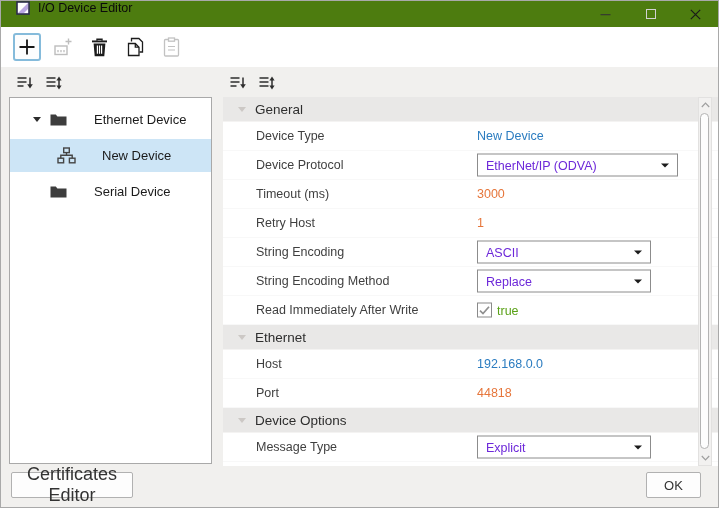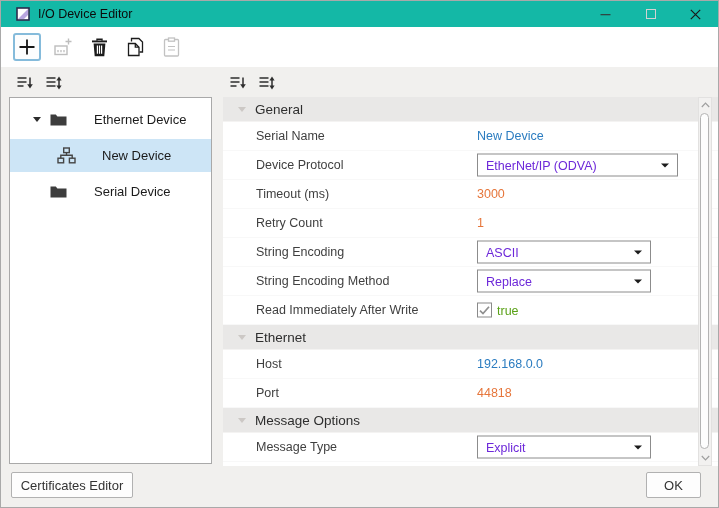--- a/index.html
+++ b/index.html
@@ -3,22 +3,22 @@
 <meta charset="utf-8">
 <style>
   html,body { margin:0; padding:0; }
   body { width:719px; height:508px; font-family:"Liberation Sans", sans-serif; }
   .window {
     position:relative; width:719px; height:508px; box-sizing:border-box;
     background:#f1f0ee; border:1px solid #a9a9a9; overflow:hidden;
   }
   
   .titlebar {
-    position:absolute; top:0; left:0; right:0; height:26px; background:#14b8a6;
-    display:flex; align-items:center;
+    position:absolute; top:0; left:0; right:0; height:26px; background:#4d7c0f;
+    display:flex; 
   }
   .app-icon { margin-left:15px; width:14px; height:14px; position:relative; }
   .title-text { margin-left:8px; font-size:12.5px; color:#0b0b0b; }
   .win-controls { position:absolute; right:0; top:0; height:26px; display:flex; }
   .win-btn { width:45px; height:26px; display:flex; align-items:center; justify-content:center; background:transparent; border:none; cursor:default; }
   
   .toolbar-strip { position:absolute; top:26px; left:0; right:0; height:40px; background:#ffffff; }
   .toolbar { position:absolute; top:32px; left:12px; display:flex; gap:8px; align-items:center; }
   .tb-btn { width:28px; height:28px; display:flex; align-items:center; justify-content:center; box-sizing:border-box; background:transparent; border:none; padding:0; }
   .tb-btn.highlight { border:2px solid #85bbdb; border-radius:3px; background:#fcfdfe; }
@@ -60,21 +60,21 @@
   .checkbox + .val-text { margin-left:5px; }
   
   .scrollbar { position:absolute; left:697px; top:96px; width:14px; height:369px; box-sizing:border-box; background:#f2f1f0; border:1px solid #e2e1e0; }
   .sb-btn { position:absolute; left:0; width:12px; height:14px; display:flex; align-items:center; justify-content:center; background:transparent; border:none; padding:0; }
   .sb-btn.up { top:0; }
   .sb-btn.down { bottom:0; }
   .sb-thumb { position:absolute; left:1px; top:15px; bottom:16px; width:9px; background:#fdfdfd; border:1px solid #b3b3b3; border-radius:5px; box-sizing:border-box; }
   
   .btn {
     position:absolute; box-sizing:border-box; background:#fdfdfd; border:1px solid #b1b1b1; border-radius:2px;
-    font-size:13px; color:#333; display:flex; align-items:center; justify-content:center; font-family:"Liberation Sans", sans-serif;
+    font-size:18px; color:#333; display:flex; align-items:center; justify-content:center; font-family:"Liberation Sans", sans-serif;
   }
   .btn-cert { left:10px; top:471px; width:122px; height:26px; }
   .btn-ok { left:645px; top:471px; width:55px; height:26px; font-size:13px; }
 </style>
 </head>
 <body>
 
 <div class="window">
 
   <div class="titlebar">
@@ -219,42 +219,42 @@
       </svg>
     </button>
   </div>
 
   <div class="propgrid">
       <div class="section-head" style="background: rgb(233, 232, 231);">
         <span class="section-arrow"></span>
         <span class="section-title">General</span>
       </div>
       <div class="prop-row">
-        <span class="prop-label">Serial Name</span>
+        <span class="prop-label">Device Type</span>
         <span class="prop-value">
           <span class="val-text" style="color: rgb(43, 124, 192);">New Device</span>
         </span>
       </div>
       <div class="prop-row">
         <span class="prop-label">Device Protocol</span>
         <span class="prop-value">
           <div class="dropdown wide">
             <span class="dd-text">EtherNet/IP (ODVA)</span>
             <span class="dd-caret"></span>
           </div>
         </span>
       </div>
       <div class="prop-row">
         <span class="prop-label">Timeout (ms)</span>
         <span class="prop-value">
           <span class="val-text" style="color: rgb(230, 118, 59);">3000</span>
         </span>
       </div>
       <div class="prop-row">
-        <span class="prop-label">Retry Count</span>
+        <span class="prop-label">Retry Host</span>
         <span class="prop-value">
           <span class="val-text" style="color: rgb(230, 118, 59);">1</span>
         </span>
       </div>
       <div class="prop-row">
         <span class="prop-label">String Encoding</span>
         <span class="prop-value">
           <div class="dropdown normal">
             <span class="dd-text">ASCII</span>
             <span class="dd-caret"></span>
@@ -292,21 +292,21 @@
         </span>
       </div>
       <div class="prop-row">
         <span class="prop-label">Port</span>
         <span class="prop-value">
           <span class="val-text" style="color: rgb(230, 118, 59);">44818</span>
         </span>
       </div>
       <div class="section-head" style="background: rgb(233, 232, 231);">
         <span class="section-arrow"></span>
-        <span class="section-title">Message Options</span>
+        <span class="section-title">Device Options</span>
       </div>
       <div class="prop-row">
         <span class="prop-label">Message Type</span>
         <span class="prop-value">
           <div class="dropdown normal">
             <span class="dd-text">Explicit</span>
             <span class="dd-caret"></span>
           </div>
         </span>
       </div>

